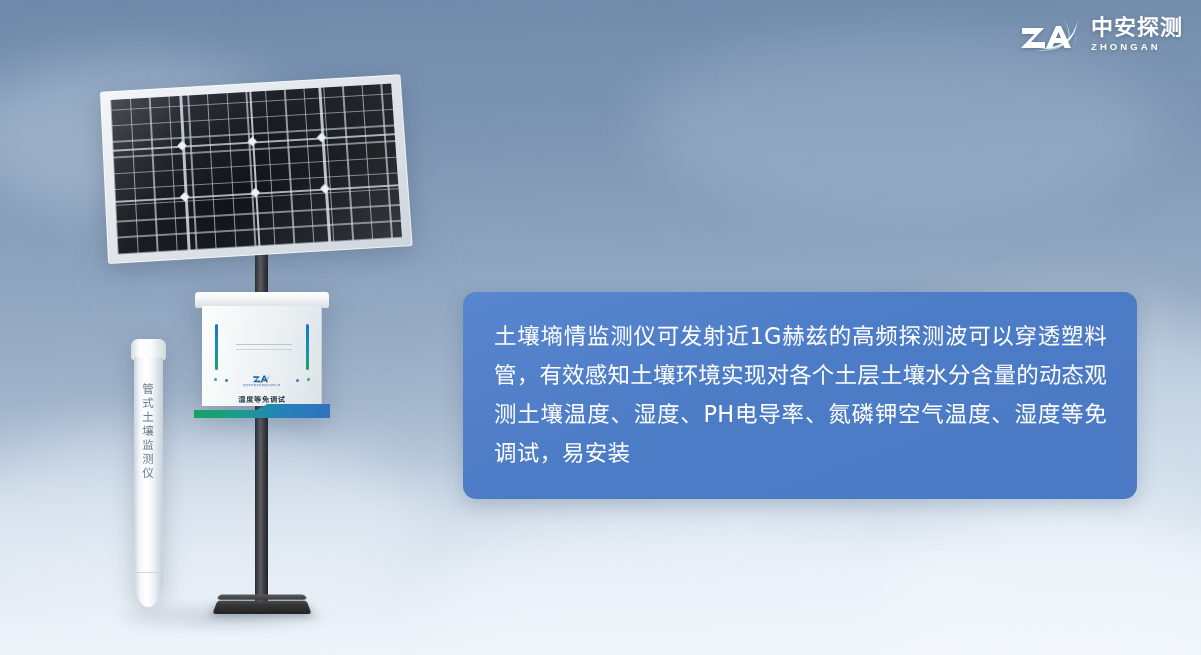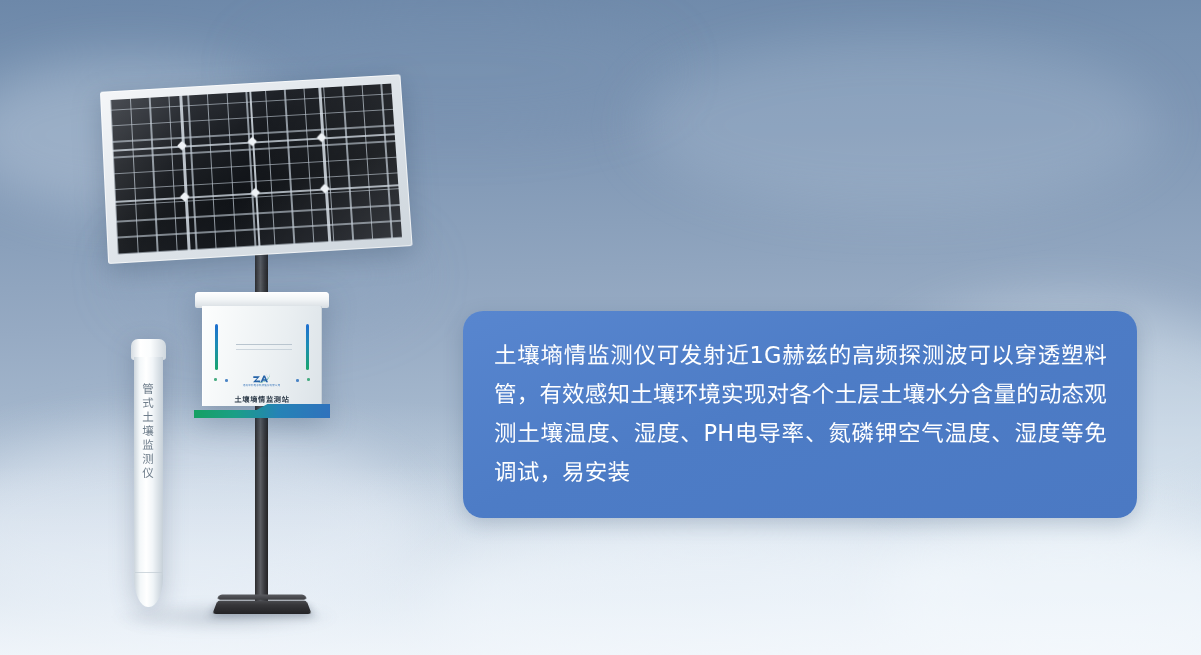--- a/index.html
+++ b/index.html
@@ -75,25 +75,24 @@
     letter-spacing:2px;line-height:1;white-space:nowrap;
     text-shadow:0 3px 10px rgba(46,72,106,.40), 0 1px 2px rgba(46,72,106,.30);
     z-index:30;
   }
 
   
   .desc-panel{
     position:absolute;left:463px;top:292px;width:674px;
     box-sizing:border-box;
     padding:25px 30px 26px 31px;
-    border-radius:20px;
+    border-radius:13px;
     background:linear-gradient(160deg,#5886cf 0%,#4d7cc6 45%,#4b79c3 100%);
     box-shadow:0 6px 20px rgba(38,62,96,.22);
     z-index:30;
-    margin-top:19px;
   }
   .desc-text{
     color:#ffffff;font-size:22.5px;line-height:39px;
     font-family:"DejaVu Sans","Liberation Sans",sans-serif;
     letter-spacing:.2px;margin:0;text-align:justify;
   }
 
   
   .product{position:absolute;left:0;top:0;width:470px;height:655px;z-index:20;}
 
@@ -249,20 +248,36 @@
     <div class="cloud c2"></div>
     <div class="cloud c3"></div>
     <div class="cloud c4"></div>
     <div class="cloud c5"></div>
     <div class="cloud c6"></div>
     <div class="cloud c7"></div>
     <div class="cloud c8"></div>
     <div class="haze"></div>
   </div>
 
+  <div class="brand">
+    <div class="brand-mark">
+      <svg viewBox="0 0 66 40" xmlns="http://www.w3.org/2000/svg" aria-hidden="true">
+        <path d="M20 34 C40 36 57 25 60 5 C58 26 42 38 20 34 Z" fill="#ffffff"></path>
+        <path d="M14 36 C38 38 55 27 58 10 C57 29 40 40 14 36 Z" fill="#ffffff" opacity=".55"></path>
+        <path d="M45 6 C52 12 54 24 48 32 C53 23 51 12 45 6 Z" fill="#ffffff" opacity=".75"></path>
+        <path d="M52 9 C59 15 60 26 55 34 C60 25 58 14 52 9 Z" fill="#ffffff" opacity=".5"></path>
+        <path d="M4 14 h22 l-13 14 h14 v6 H3 l13.5 -14 H4 Z" fill="#ffffff"></path>
+        <path d="M28 34 L38 12 h5 l10 22 h-6.5 l-2 -5 h-8.5 l-2 5 Z M38 24 h5 l-2.5 -6 Z" fill="#ffffff"></path>
+      </svg>
+    </div>
+    <div class="brand-words">
+      <div class="brand-cn">中安探测</div>
+      <div class="brand-en">ZHONGAN</div>
+    </div>
+  </div>
 
 
   <div class="desc-panel">
     <p class="desc-text">土壤墒情监测仪可发射近1G赫兹的高频探测波可以穿透塑料管，有效感知土壤环境实现对各个土层土壤水分含量的动态观测土壤温度、湿度、PH电导率、氮磷钾空气温度、湿度等免调试，易安装</p>
   </div>
 
   <div class="product">
 
     <div class="ground-shadow"></div>
 
@@ -308,21 +323,21 @@
         <div class="cab-logo">
           <svg class="cab-logo-mark" viewBox="0 0 66 40" aria-hidden="true">
             <path d="M20 34 C40 36 57 25 60 5 C58 26 42 38 20 34 Z" fill="#1f9e6e"></path>
             <path d="M45 6 C52 12 54 24 48 32 C53 23 51 12 45 6 Z" fill="#2f72bd" opacity=".8"></path>
             <path d="M4 14 h22 l-13 14 h14 v6 H3 l13.5 -14 H4 Z" fill="#2563a8"></path>
             <path d="M28 34 L38 12 h5 l10 22 h-6.5 l-2 -5 h-8.5 l-2 5 Z M38 24 h5 l-2.5 -6 Z" fill="#2563a8"></path>
           </svg>
           <div class="cab-logo-sub">河南中安电子科技股份有限公司</div>
         </div>
 
-        <div class="cab-label">土壤墒情监测站</div>
+        <div class="cab-label">湿度等免调试</div>
       </div>
       <div class="cab-foot"></div>
     </div>
 
     <div class="probe">
       <div class="probe-cap"></div>
       <div class="probe-body"></div>
       <div class="probe-seam"></div>
       <div class="probe-tip"></div>
       <div class="probe-text">管式土壤监测仪</div>

